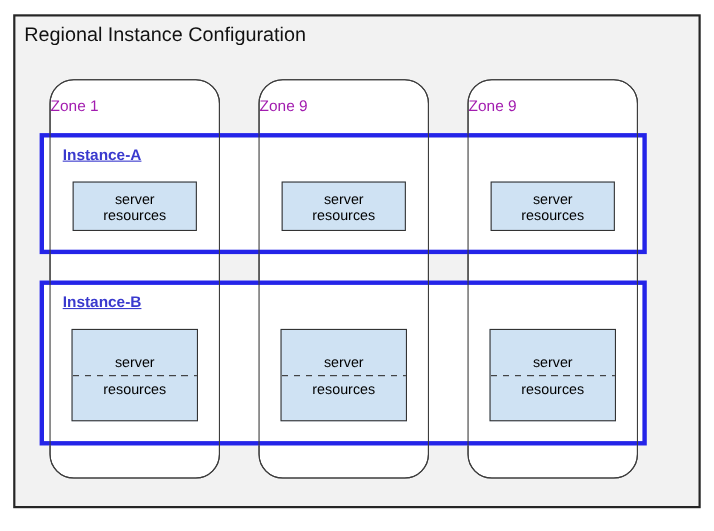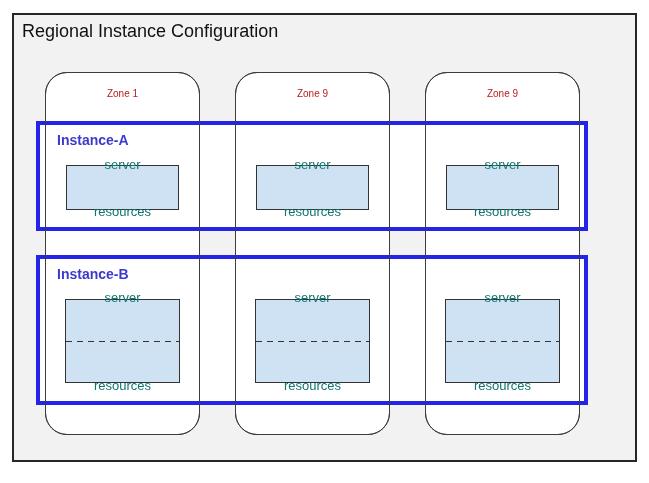--- a/index.html
+++ b/index.html
@@ -48,58 +48,58 @@
     z-index: 3;
     pointer-events: none;
   }
   .zone-1 { left: 45px; }
   .zone-2 { left: 235px; }
   .zone-3 { left: 425px; }
   .zone-label {
     position: absolute;
     top: 15px; left: 0;
     width: 100%;
-    text-align: center;
-    font-size: 10px;
-    color: #b91c1c;
+    text-align: left;
+    font-size: 14px;
+    color: #a21caf;
   }
   .instance {
     position: absolute;
     left: 36px;
     width: 552px;
     background: #ffffff;
     border: 4px solid #2424e8;
     box-sizing: border-box;
     z-index: 2;
   }
   .instance-a { top: 121px; height: 110px; }
   .instance-b { top: 255px; height: 150px; }
   .instance-label {
     position: absolute;
     left: 17px; top: 7px;
     font-size: 14px;
     font-weight: bold;
     color: #3a3ace;
     white-space: nowrap;
+    text-decoration: underline;
   }
   .srv {
     position: absolute;
     background: #cfe2f3;
     border: 1px solid #333333;
     box-sizing: border-box;
     z-index: 4;
     display: flex;
     flex-direction: column;
     align-items: center;
     justify-content: center;
     font-size: 13px;
     line-height: 15px;
-    color: #0f766e;
+    color: #000000;
     text-align: center;
-    gap: 32px;
   }
   .srv-a { top: 165px; width: 113px; height: 45px; }
   .srv-b { top: 299px; width: 115px; height: 84px; }
   .srv-a.c1 { left: 66px; }  .srv-a.c2 { left: 256px; }  .srv-a.c3 { left: 446px; }
   .srv-b.c1 { left: 65px; }  .srv-b.c2 { left: 255px; }  .srv-b.c3 { left: 445px; }
   .dash {
     flex: none;
     width: 100%;
     height: 1px;
     margin: 4px 0;

